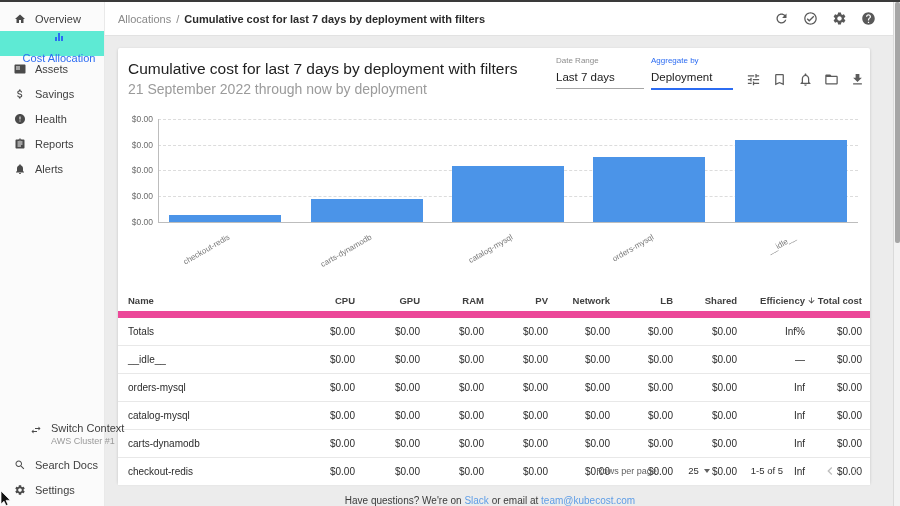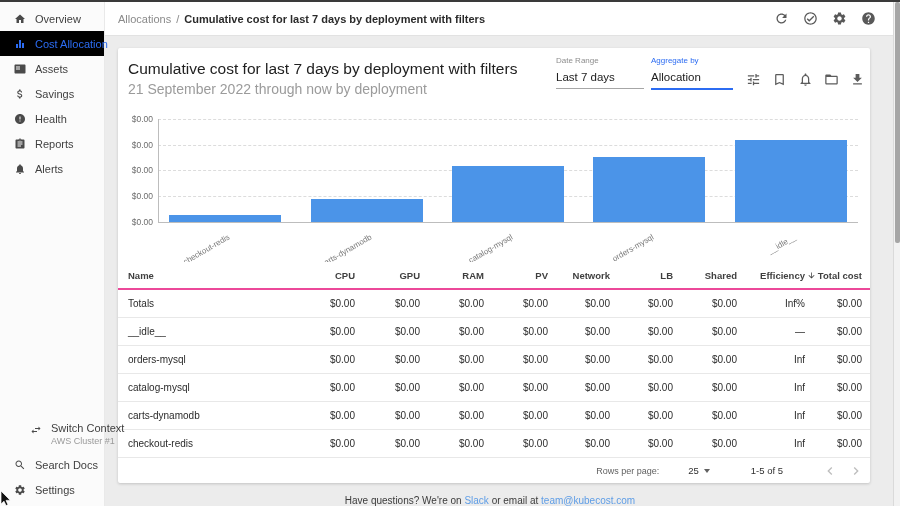--- a/index.html
+++ b/index.html
@@ -6,21 +6,21 @@
   html,body { width:900px; height:506px; }
   body { font-family:"Liberation Sans","DejaVu Sans",sans-serif; background:#ececec; position:relative; overflow:hidden; }
   .page { position:absolute; inset:0; }
   .topline { position:absolute; left:0; top:0; width:900px; height:2px; background:#3a3a3a; z-index:30; }
 
   
   .sidebar { position:absolute; left:0; top:2px; width:105px; height:504px; background:#fbfbfb; border-right:1px solid rgba(0,0,0,.07); z-index:10; }
   .side-nav { padding-top:4px; }
   .side-item { height:25px; display:flex; align-items:center; gap:9px; padding-left:14px; font-size:11px; color:#3f3f3f; cursor:pointer; white-space:nowrap; }
   .side-item .ic { width:12px; height:12px; flex:0 0 12px; fill:currentColor; color:#4a4a4a; }
-  .side-item.active { background:#000000; color:#2c6cf2; }
+  .side-item.active { background:#5eead4; color:#2c6cf2;flex-direction:column; }
   .side-item.active .ic { color:#2c6cf2; }
   .side-bottom { position:absolute; left:0; bottom:4px; width:100%; }
   .side-bottom .side-item { height:25px; }
   .side-item.two-line { height:34px; align-items:flex-start; padding-top:4px;margin-left:16px; }
   .two-line .ic { margin-top:2px; }
   .side-sub { font-size:9px; color:#9a9a9a; margin-top:2px; }
 
   
   .topbar { position:absolute; left:105px; top:2px; right:7px; height:34px; background:#ffffff; border-bottom:1px solid #e2e2e2; display:flex; align-items:center; z-index:5; }
   .breadcrumb { margin-left:13px; font-size:11px; display:flex; gap:5px; align-items:flex-end; }
@@ -65,21 +65,21 @@
   .trow span:nth-child(1){ flex:1; text-align:left; }
   .trow span:nth-child(2){ width:65px; }
   .trow span:nth-child(3){ width:65px; }
   .trow span:nth-child(4){ width:64px; }
   .trow span:nth-child(5){ width:64px; }
   .trow span:nth-child(6){ width:62px; }
   .trow span:nth-child(7){ width:63px; }
   .trow span:nth-child(8){ width:64px; }
   .trow span:nth-child(9){ width:68px; }
   .trow span:nth-child(10){ width:57px; }
-  .thead { border-bottom:2px solid #ec4899; }
+  .thead { border-bottom:7px solid #ec4899;margin-top:28px; }
   .thead span { font-weight:bold; font-size:9.5px; color:#3f3f3f; cursor:pointer; }
   .sort-ic { width:9px; height:9px; fill:#3f3f3f; vertical-align:-1px; margin-right:2px; }
 
   
   .pagination { position:absolute; left:0; top:410px; width:752px; height:25px; display:flex; align-items:center; justify-content:flex-end; gap:17px; font-size:9.5px; color:#2f2f2f; }
   .pg-label { color:#616161; font-size:9px; margin-right:12px; }
   .pg-size { display:flex; align-items:center; gap:5px; cursor:pointer; margin-right:24px; }
   .caret { width:0; height:0; border-left:3.5px solid transparent; border-right:3.5px solid transparent; border-top:4px solid #616161; }
   .pg-range { margin-right:22px; }
   .pg-chevrons { display:flex; gap:10px; margin-right:6px; }
@@ -195,21 +195,21 @@
     <section class="card">
       <div class="card-title">Cumulative cost for last 7 days by deployment with filters</div>
       <div class="card-subtitle">21 September 2022 through now by deployment</div>
 
       <div class="field field-date">
         <div class="field-label">Date Range</div>
         <div class="field-value">Last 7 days</div>
       </div>
       <div class="field field-agg">
         <div class="field-label">Aggregate by</div>
-        <div class="field-value">Allocation</div>
+        <div class="field-value">Deployment</div>
       </div>
 
       <div class="card-toolbar" id="card-toolbar">
           <span class="ct-icon"><svg class="ic" viewBox="0 0 24 24">
               <path d="M3 17v2h6v-2H3zM3 5v2h10V5H3zm10 16v-2h8v-2h-8v-2h-2v6h2zM7 9v2H3v2h4v2h2V9H7zm14 4v-2H11v2h10zm-6-4h2V7h4V5h-4V3h-2v6z"></path>
             </svg></span>
           <span class="ct-icon"><svg class="ic" viewBox="0 0 24 24">
               <path d="M17 3H7c-1.1 0-1.99.9-1.99 2L5 21l7-3 7 3V5c0-1.1-.9-2-2-2zm0 15l-5-2.18L7 18V5h10v13z"></path>
             </svg></span>
           <span class="ct-icon"><svg class="ic" viewBox="0 0 24 24">

